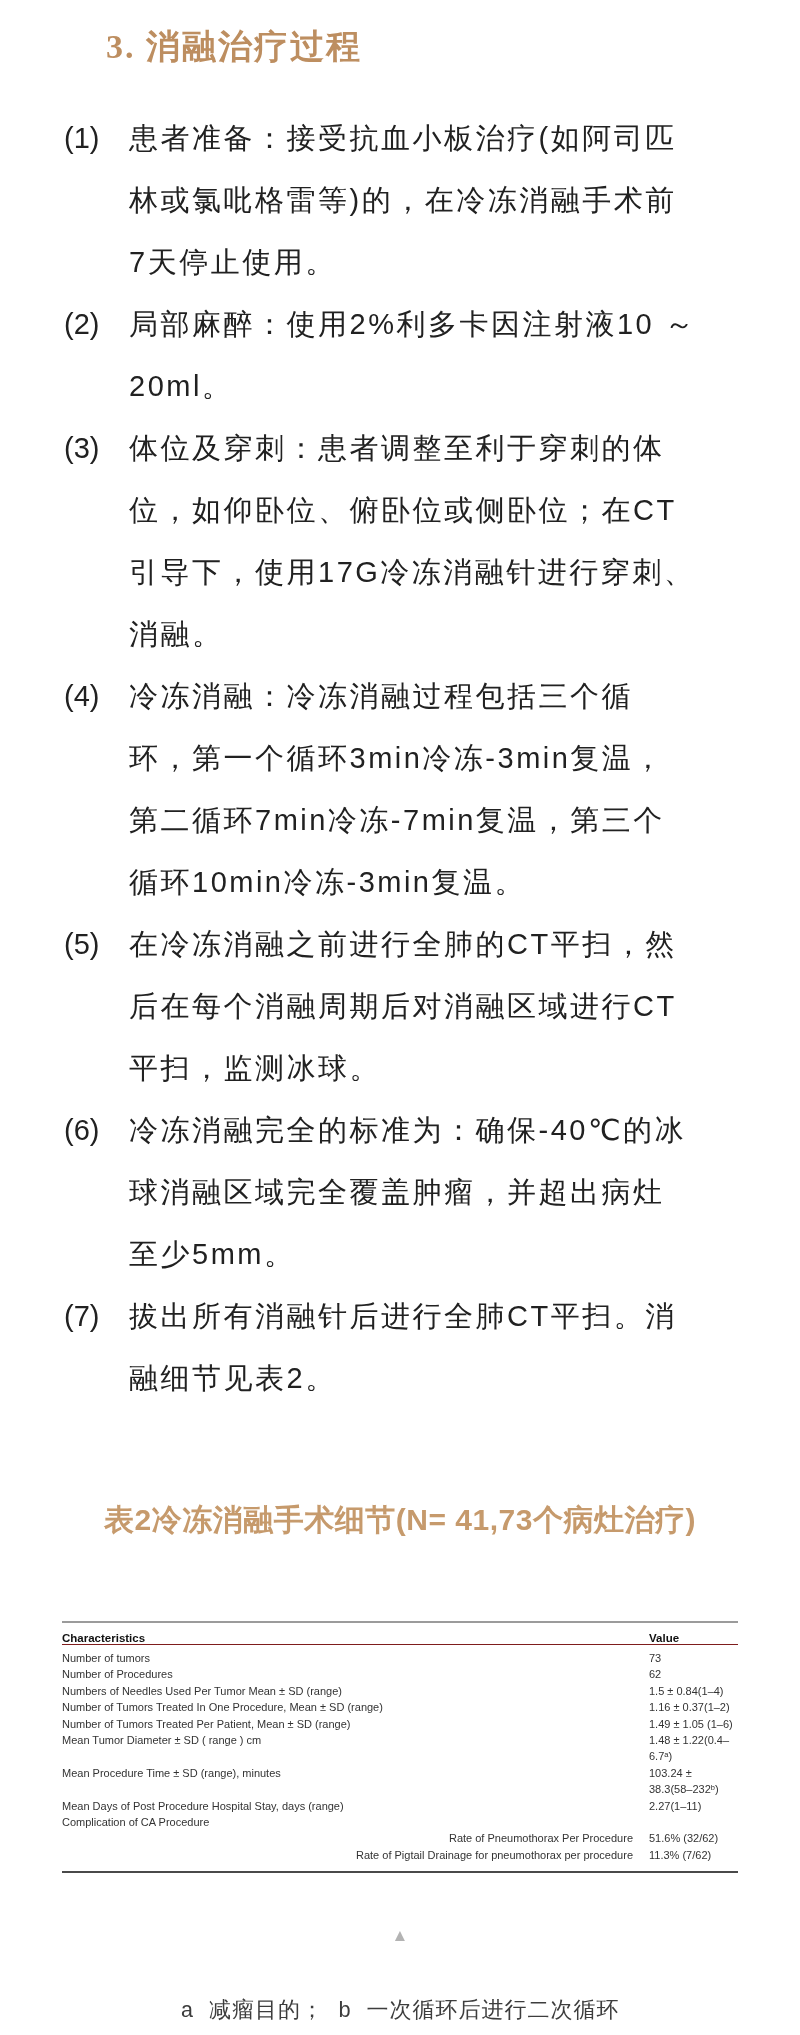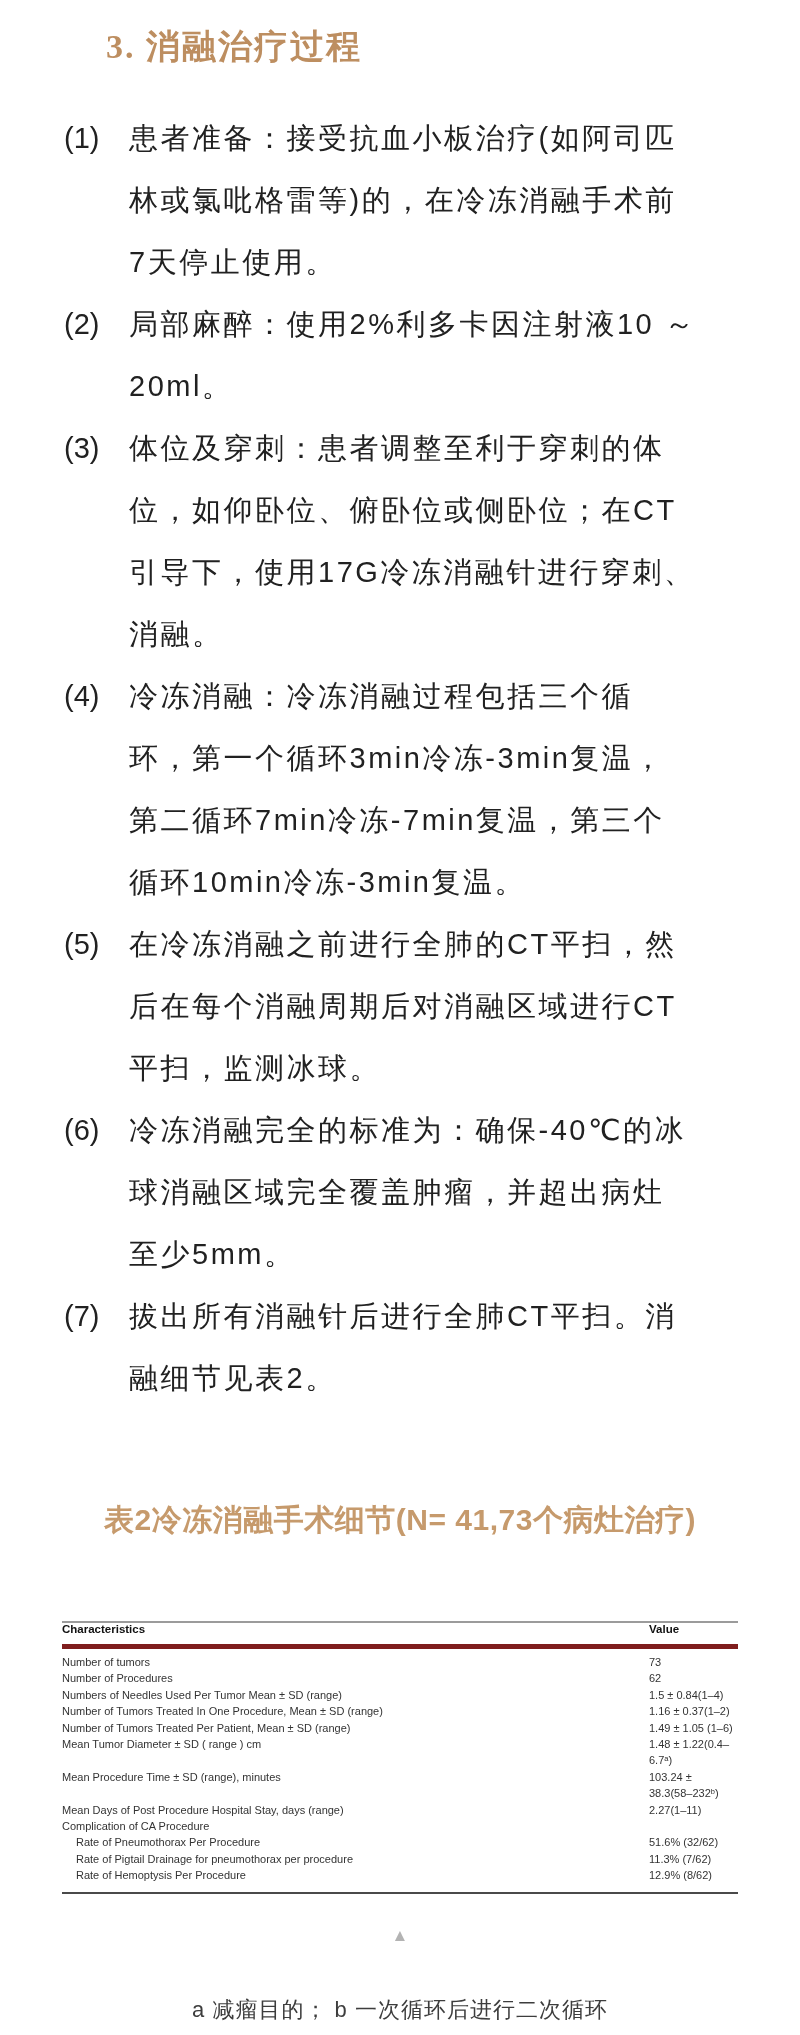--- a/index.html
+++ b/index.html
@@ -70,31 +70,31 @@
     left: 62px;
     width: 676px;
     border-top: 2px solid #9b9b9b;
     border-bottom: 2px solid #4a4a4a;
     font-size: 11px;
     color: #333333;
   }
   .thead {
     display: flex;
     height: 21px;
-    align-items: flex-start;
-    border-bottom: 5px solid #7f1d1d;
+    align-items: flex-end;
+    border-bottom: 1px solid #7f1d1d;
     font-weight: bold;
     font-size: 11.5px;
     color: #111111;
   }
   .tbody { padding: 5px 0 8px 0; }
   .trow { display: flex; line-height: 16.4px; }
   .tlabel { flex: 0 0 571px; }
   .tvalue { flex: 1; margin-left: 16px; }
-  .trow.sub .tlabel { padding-left: 14px; flex-basis: 557px; }
+  .trow.sub .tlabel { padding-left: 14px; flex-basis: 557px; text-align: right; }
 
   
   .triangle {
     position: absolute;
     top: 1926px;
     left: 0;
     width: 800px;
     text-align: center;
     font-size: 17px;
     color: #b3b3b3;
@@ -102,20 +102,21 @@
   }
   .footnote {
     position: absolute;
     top: 1995px;
     left: 0;
     width: 800px;
     text-align: center;
     font-size: 22px;
     letter-spacing: 1px;
     color: #3d3d3d;
+    font-family: Liberation Mono, monospace;
   }
 </style>
 </head>
 <body>
 
 <div class="page-title">3. 消融治疗过程</div>
 
 <div class="proc-list">
   <div class="proc-item">
     <span class="proc-num">(1)</span>
@@ -206,21 +207,17 @@
       <div class="tvalue"></div>
     </div>
     <div class="trow sub">
       <div class="tlabel">Rate of Pneumothorax Per Procedure</div>
       <div class="tvalue">51.6% (32/62)</div>
     </div>
     <div class="trow sub">
       <div class="tlabel">Rate of Pigtail Drainage for pneumothorax per procedure</div>
       <div class="tvalue">11.3% (7/62)</div>
     </div>
-    <div class="trow sub">
-      <div class="tlabel">Rate of Hemoptysis Per Procedure</div>
-      <div class="tvalue">12.9% (8/62)</div>
-    </div>
   </div>
 </div>
 
 <div class="triangle">▲</div>
 <div class="footnote">a 减瘤目的； b 一次循环后进行二次循环</div>
 
 </body></html>

